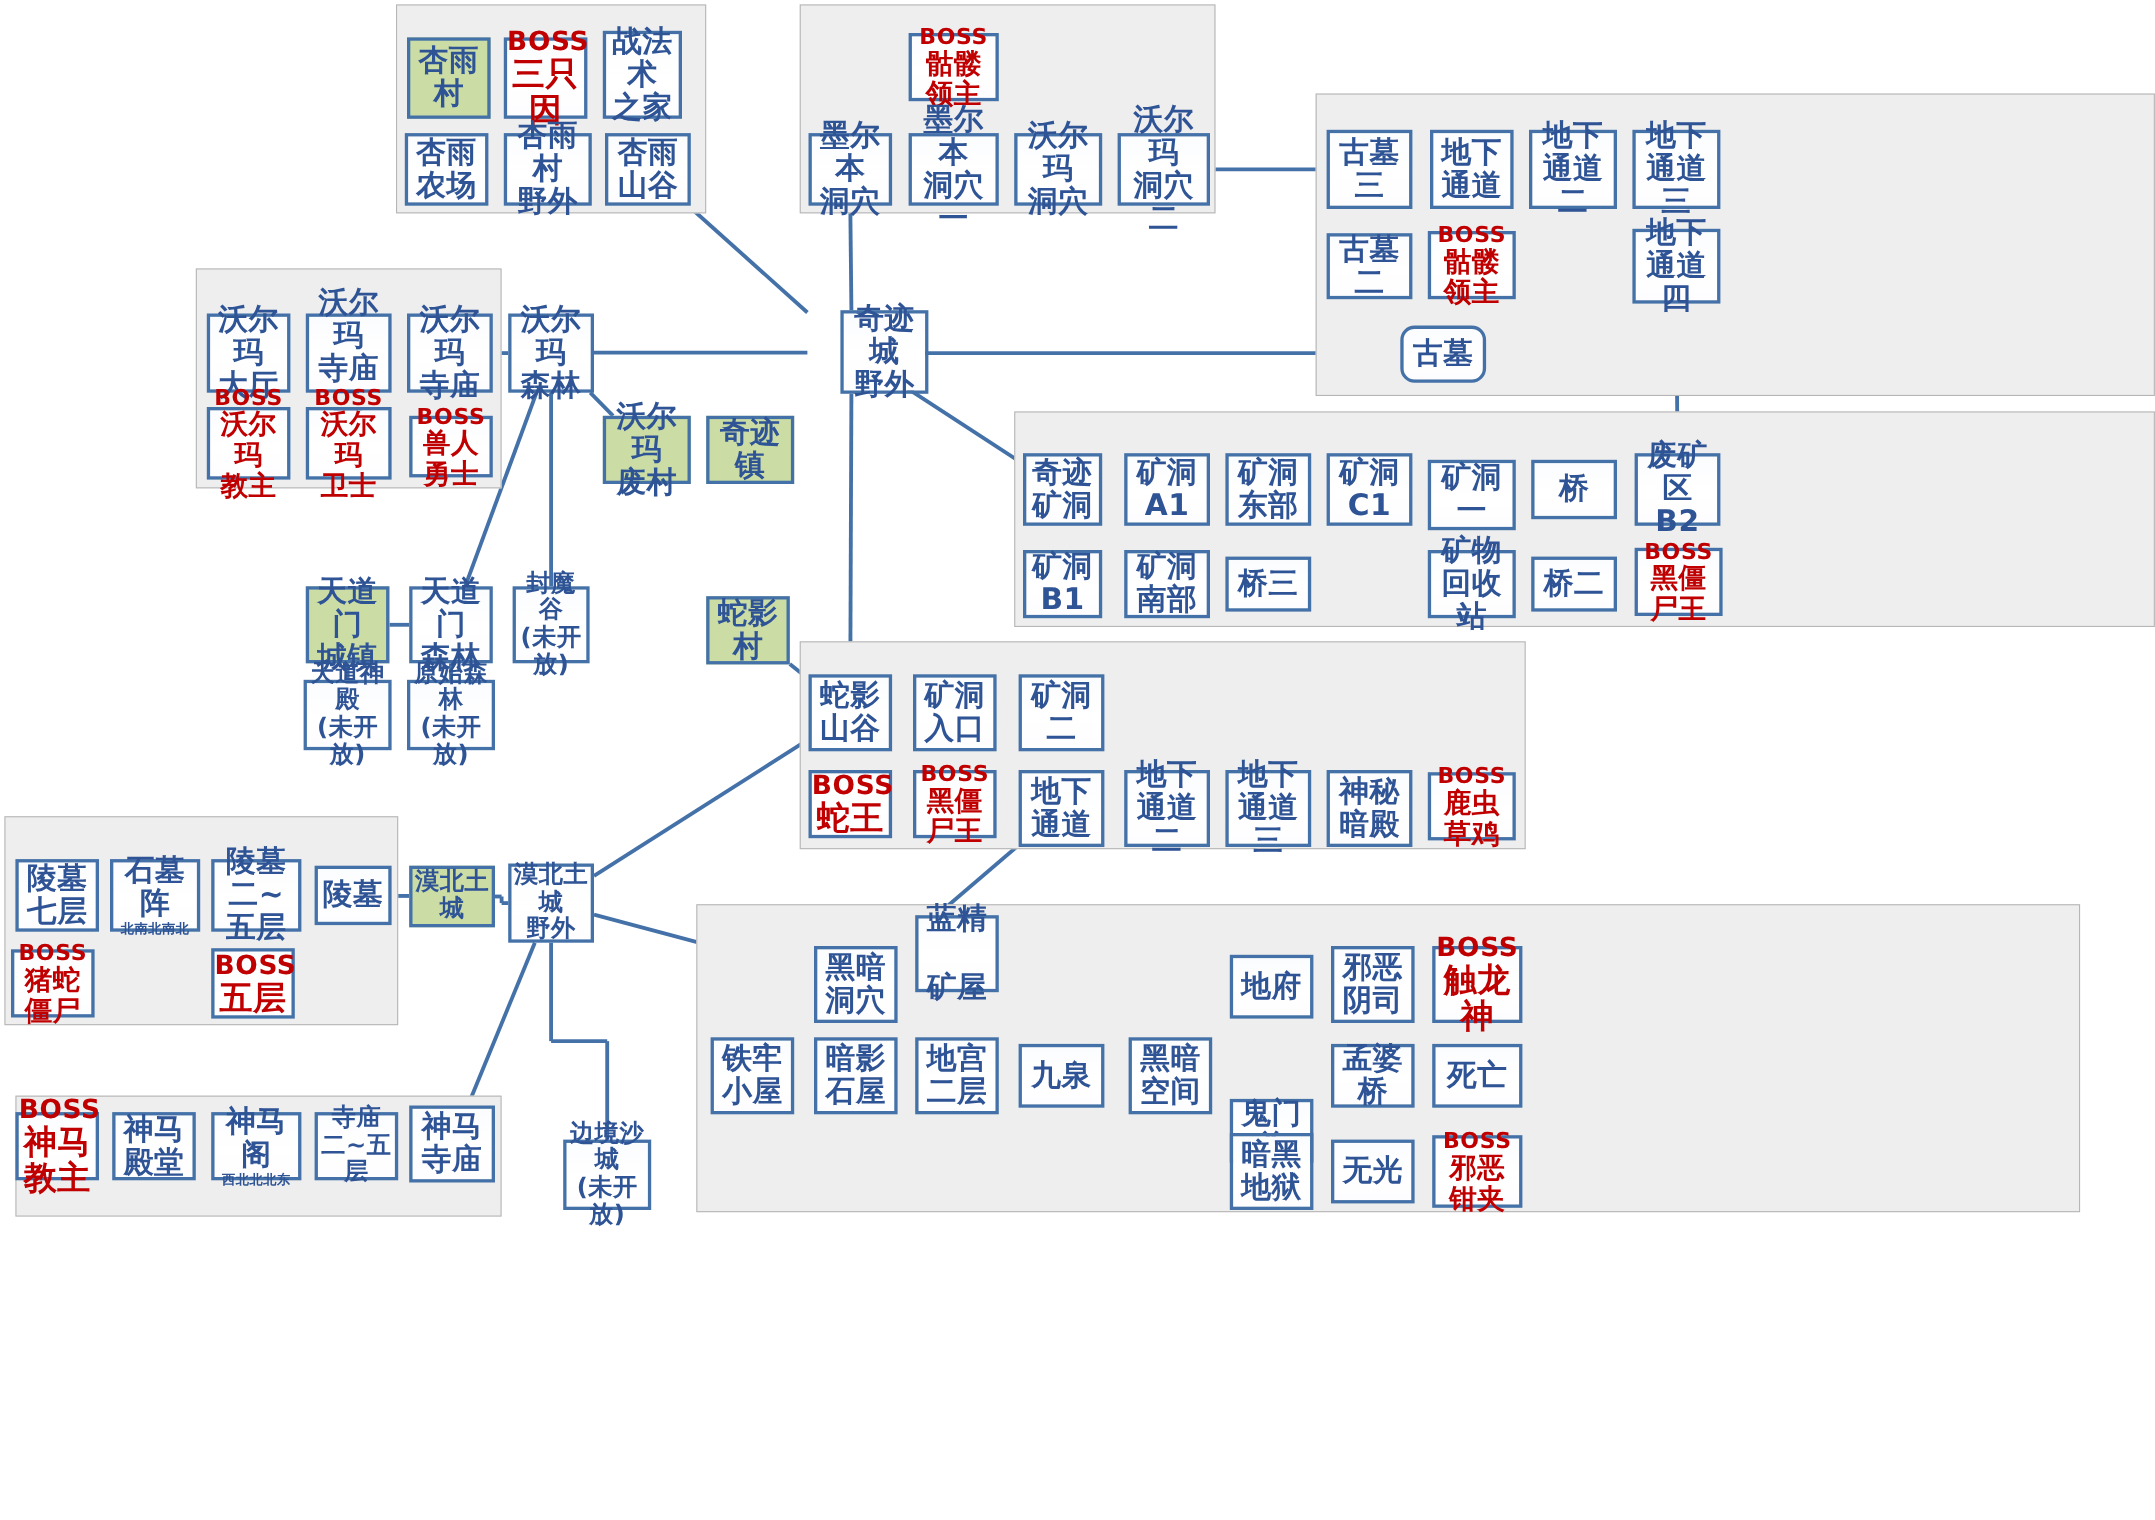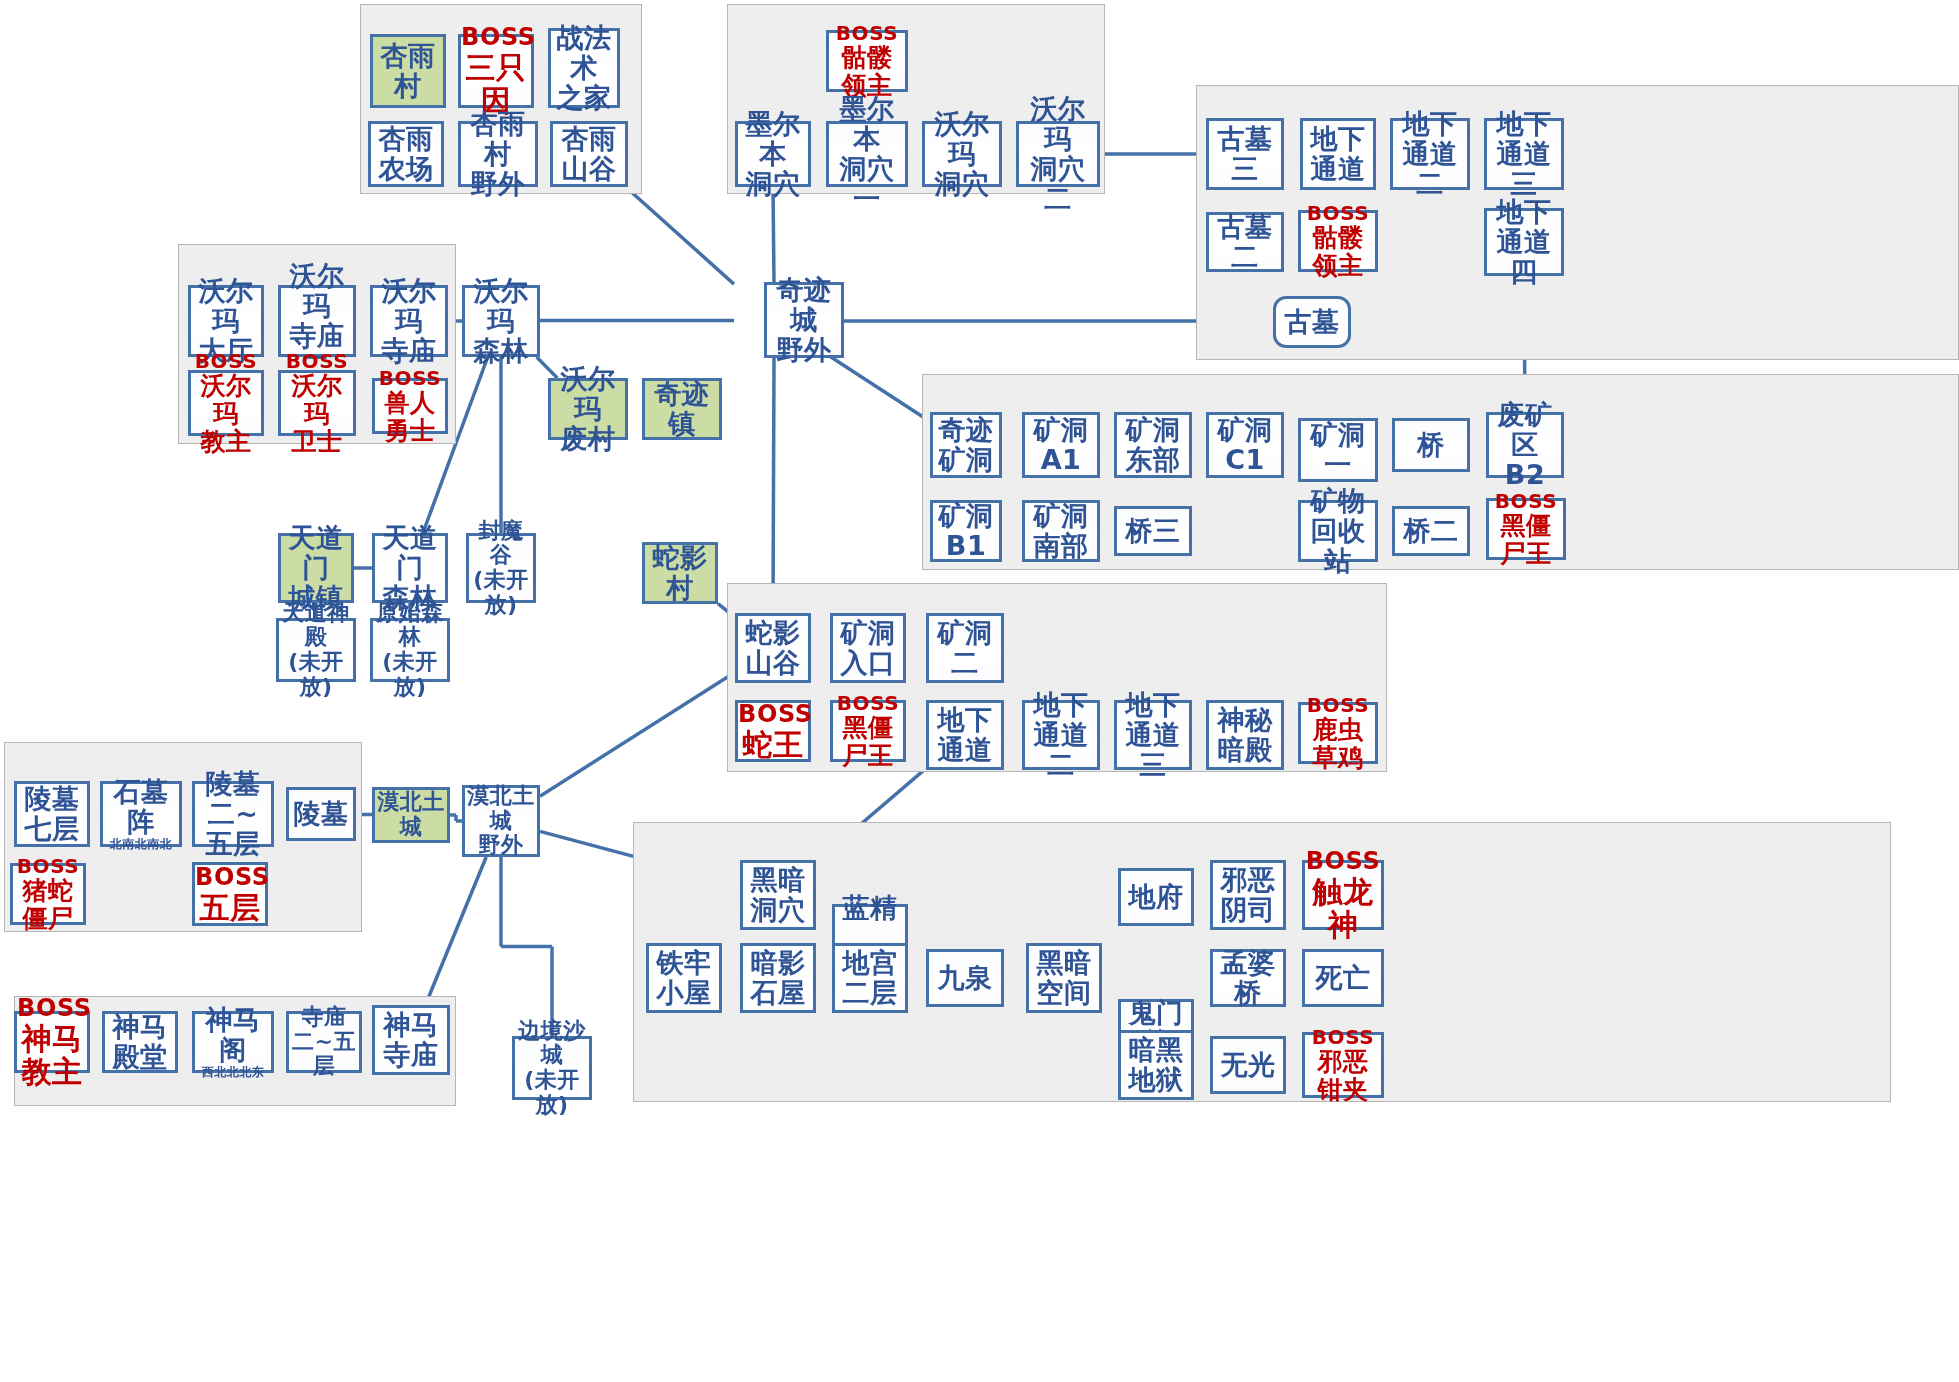--- a/index.html
+++ b/index.html
@@ -456,21 +456,21 @@
       <span class="l2 small">二~五层</span>
     </div>
     <div class="node" style="left: 372px; top: 1005px; width: 78px; height: 70px;">
       <span class="l1">神马</span>
       <span class="l2">寺庙</span>
     </div>
     <div class="node" style="left: 740px; top: 860px; width: 76px; height: 70px;">
       <span class="l1">黑暗</span>
       <span class="l2">洞穴</span>
     </div>
-    <div class="node" style="left: 832px; top: 904px; width: 76px; height: 70px; gap: 32px;">
+    <div class="node" style="left: 832px; top: 832px; width: 76px; height: 70px; gap: 32px;">
       <span class="l1">蓝精</span>
       <span class="l2">矿屋</span>
     </div>
     <div class="node" style="left: 646px; top: 943px; width: 76px; height: 70px;">
       <span class="l1">铁牢</span>
       <span class="l2">小屋</span>
     </div>
     <div class="node" style="left: 740px; top: 943px; width: 76px; height: 70px;">
       <span class="l1">暗影</span>
       <span class="l2">石屋</span>

